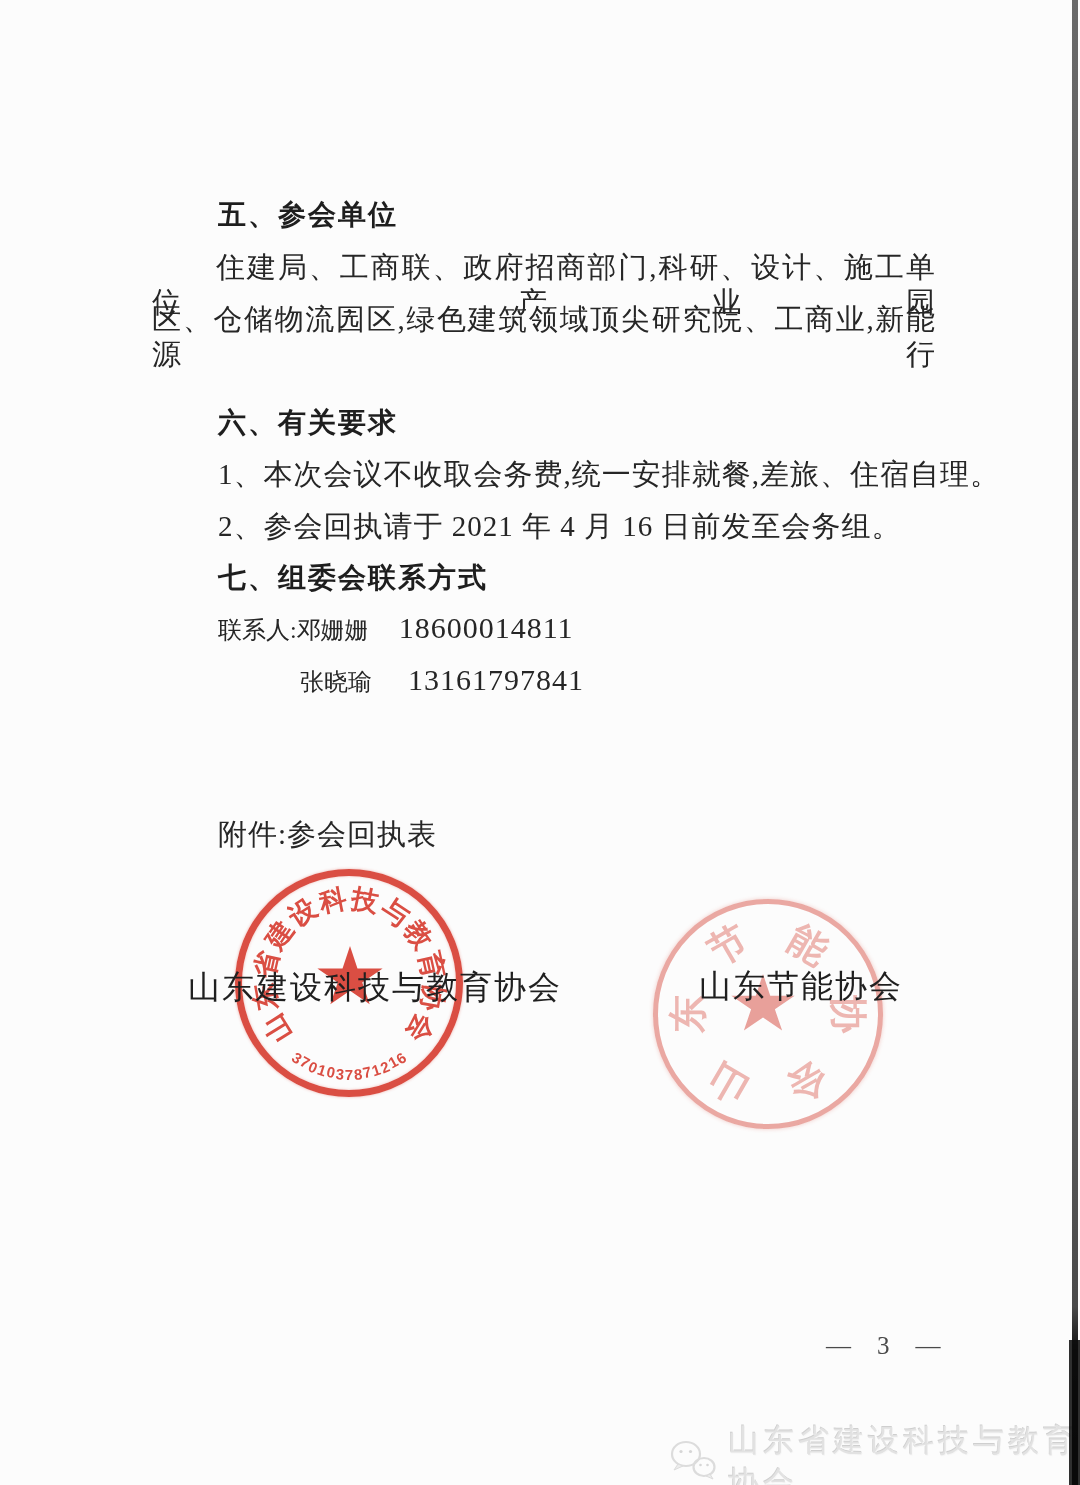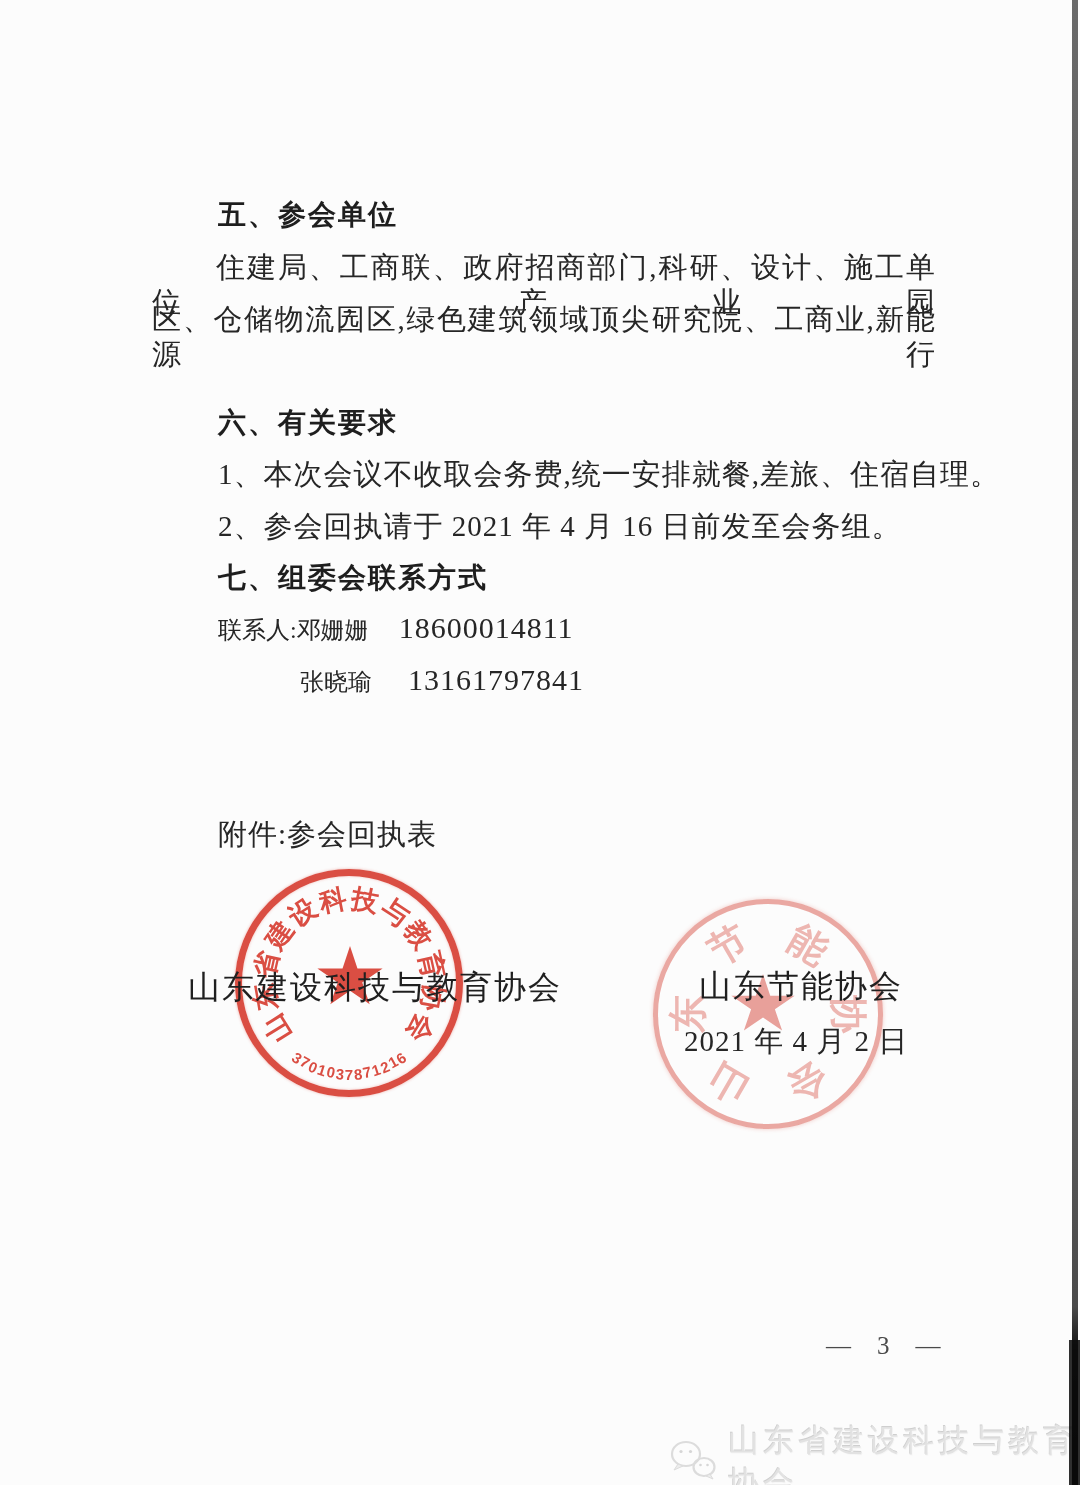--- a/index.html
+++ b/index.html
@@ -110,21 +110,20 @@
   <span class="arc-ch arc-faded" style="left: 75px; top: 184.282px; font-size: 38px; transform: translate(-50%, -50%) rotate(-150deg);">山</span>
       <span class="arc-ch arc-faded" style="left: 35px; top: 115px; font-size: 38px; transform: translate(-50%, -50%) rotate(-90deg);">东</span>
       <span class="arc-ch arc-faded" style="left: 75px; top: 45.718px; font-size: 38px; transform: translate(-50%, -50%) rotate(-30deg);">节</span>
       <span class="arc-ch arc-faded" style="left: 155px; top: 45.718px; font-size: 38px; transform: translate(-50%, -50%) rotate(30deg);">能</span>
       <span class="arc-ch arc-faded" style="left: 195px; top: 115px; font-size: 38px; transform: translate(-50%, -50%) rotate(90deg);">协</span>
       <span class="arc-ch arc-faded" style="left: 155px; top: 184.282px; font-size: 38px; transform: translate(-50%, -50%) rotate(150deg);">会</span>
     </div>
 
   <div class="abs orgname" style="left:188px;top:966px;">山东建设科技与教育协会</div>
   <div class="abs orgname" style="left:699px;top:965px;">山东节能协会</div>
-  <div class="abs bodyline" style="left:684px;top:1024px;z-index:6;">2021 年 4 月 2 日</div>
 
   <div class="abs pagenum" style="left:826px;top:1332px;">
     <span>—</span>
     <span>3</span>
     <span>—</span>
   </div>
 
   <div class="abs" style="left:668px;top:1420px;display:flex;align-items:center;gap:10px;">
     <span>
       <svg width="50" height="44" viewBox="0 0 50 44">

